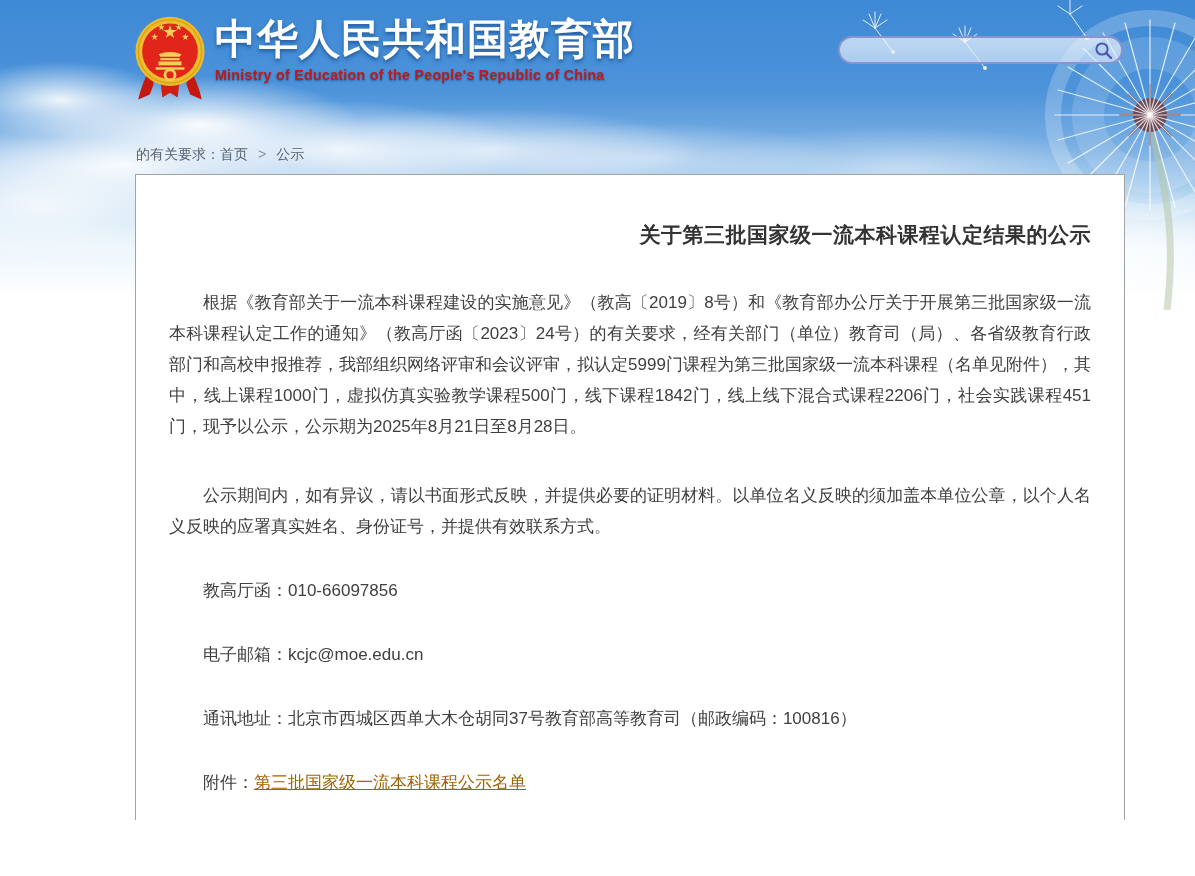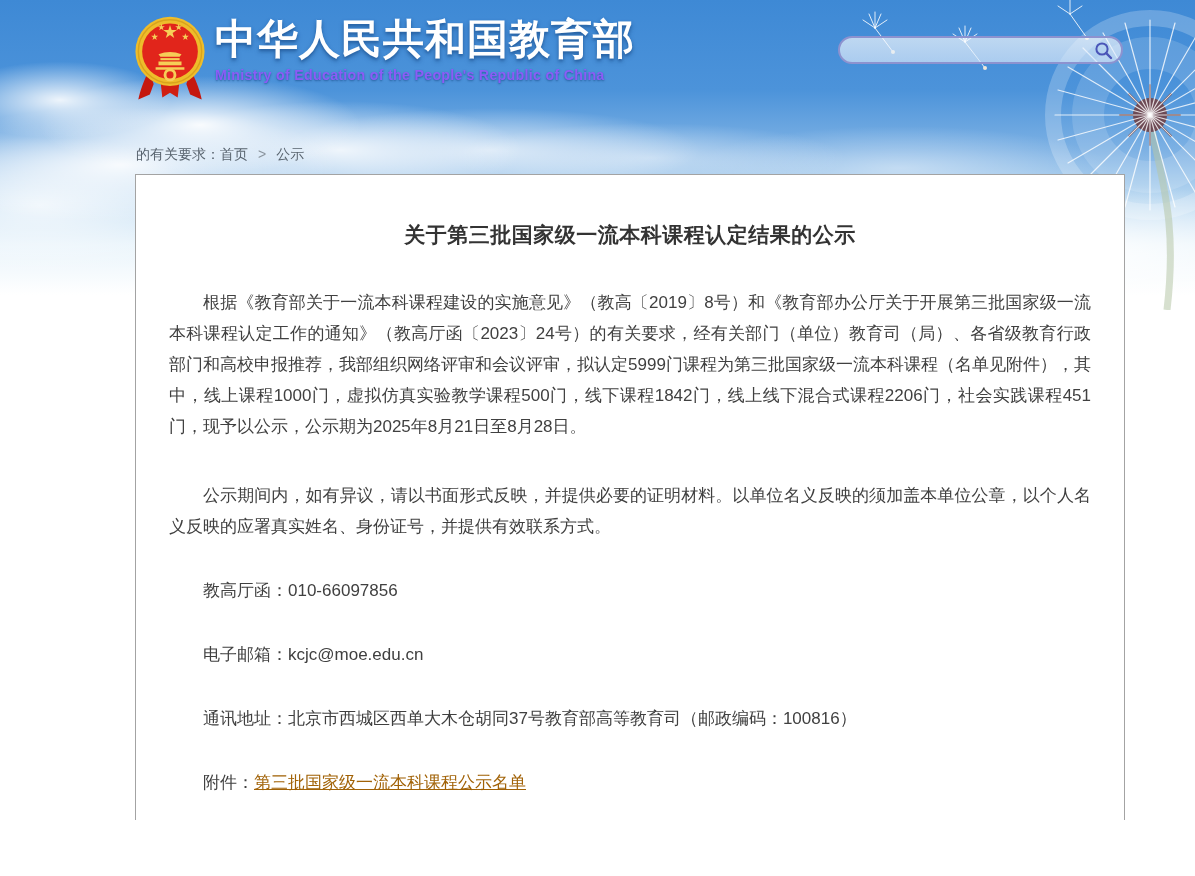--- a/index.html
+++ b/index.html
@@ -27,21 +27,21 @@
   .dandelion { position:absolute; right:0; top:0; pointer-events:none; }
 
   
   .emblem { position:absolute; left:133px; top:13px; width:74px; height:96px; }
   .brand { position:absolute; left:215px; top:16px; }
   .site-title {
     font-size:41px; font-weight:bold; color:#ffffff; letter-spacing:1px; line-height:1.15;
     text-shadow:0 2px 3px rgba(23,73,133,.55), 0 3px 5px rgba(23,73,133,.35);
   }
   .site-sub {
-    margin-top:4px; font-size:14.2px; font-weight:bold; color:#8b5cf6; letter-spacing:.3px;
+    margin-top:4px; font-size:14.2px; font-weight:bold; color:#b91c1c; letter-spacing:.3px;
     text-shadow:0 1px 2px rgba(23,73,133,.7);
   }
   .search {
     position:absolute; left:838px; top:36px; width:285px; height:28px;
     border:2px solid #8d92cf; border-radius:15px;
     background:linear-gradient(180deg, rgba(255,255,255,.65), rgba(213,230,249,.70));
     display:flex; align-items:center;
   }
   .search-input {
     flex:1; height:100%; border:none; outline:none; background:transparent;
@@ -52,21 +52,21 @@
   
   .breadcrumb { position:absolute; left:136px; top:146px; font-size:14px; color:#58636e; }
   .breadcrumb a { color:#58636e; text-decoration:none; }
   .breadcrumb .sep { color:#8a949d; margin:0 10px; }
 
   
   .content-box {
     position:absolute; left:135px; top:174px; width:990px; min-height:710px;
     background:#fff; border:1px solid #a3a3a3; padding:0 33px 40px;
   }
-  .article-title { margin-top:46px; font-size:21px; font-weight:bold; color:#333; text-align:center; letter-spacing:.5px; }
+  .article-title { margin-top:46px; font-size:21px; font-weight:bold; color:#333; text-align:right; letter-spacing:.5px; }
   .para { margin-top:38px; font-size:17px; line-height:31px; color:#404040; text-align:justify; text-indent:2em; }
   .info { margin-top:33px; font-size:17px; line-height:31px; color:#404040; text-indent:2em; }
   .att-link { color:#a16207; text-decoration:underline; }
   .signature { margin:34px 55px 0 0; font-size:17px; line-height:31px; color:#404040; text-align:right; }
 </style>
 </head>
 <body>
 
 <div class="page">
 

